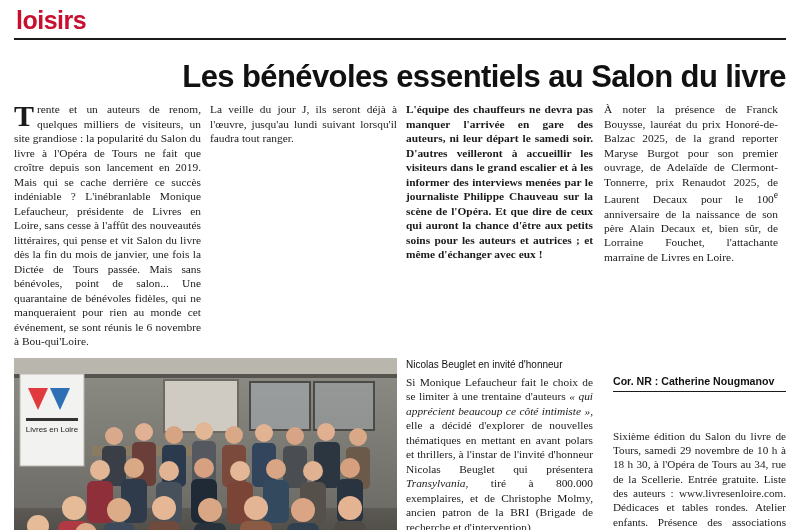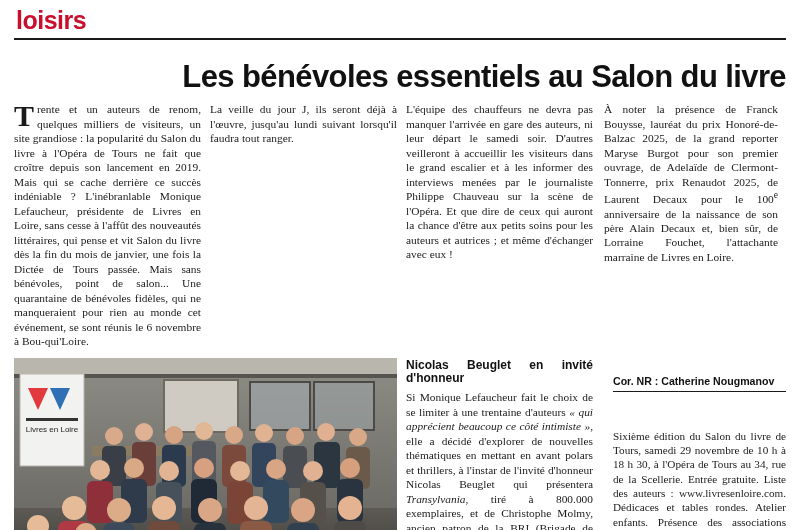--- a/index.html
+++ b/index.html
@@ -59,37 +59,37 @@
     font-size: 11.4px;
     line-height: 1.27;
     text-align: justify;
     hyphens: auto;
   }
   .col p {
     margin: 0 0 2px 0;
   }
   .col1 { width: 196px; padding-right: 9px; }
   .col2 { width: 196px; padding-right: 9px; }
-  .col3 { width: 196px; padding-right: 9px; }
+  .col3 { width: 196px; padding-right: 9px; font-weight: bold; }
   .col4 { width: 176px; padding-left: 2px; }
 
   
   .dropcap::first-letter {
     float: left;
     font-family: "Liberation Serif", serif;
     font-weight: bold;
     font-size: 30px;
     line-height: 0.82;
     padding: 2px 3px 0 0;
   }
   
   .subhead {
     font-family: "Liberation Sans", sans-serif;
-    font-weight: bold;
-    font-size: 12px;
+    font-weight: normal;
+    font-size: 10px;
     line-height: 1.12;
     margin: 8px 0 5px 0;
     color: #111;
   }
   
   .photo-wrap {
     position: relative;
     margin-top: 7px;
   }
   .photo {

